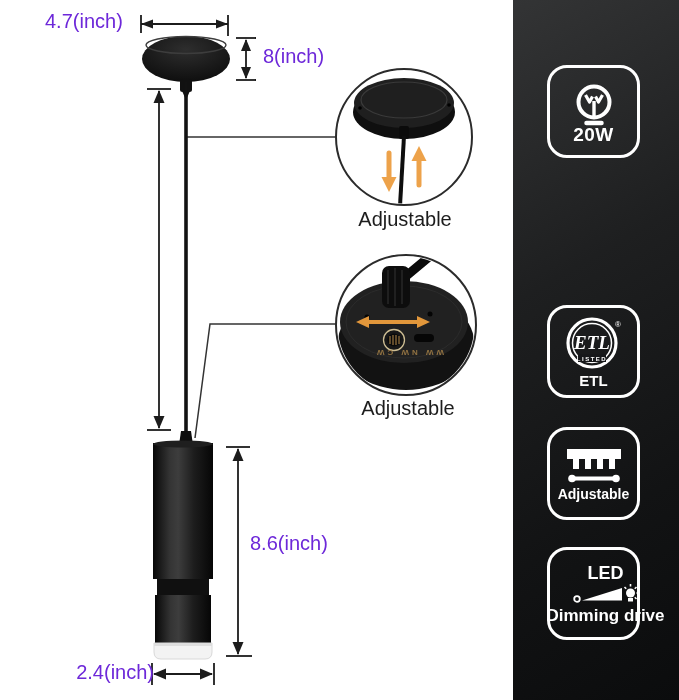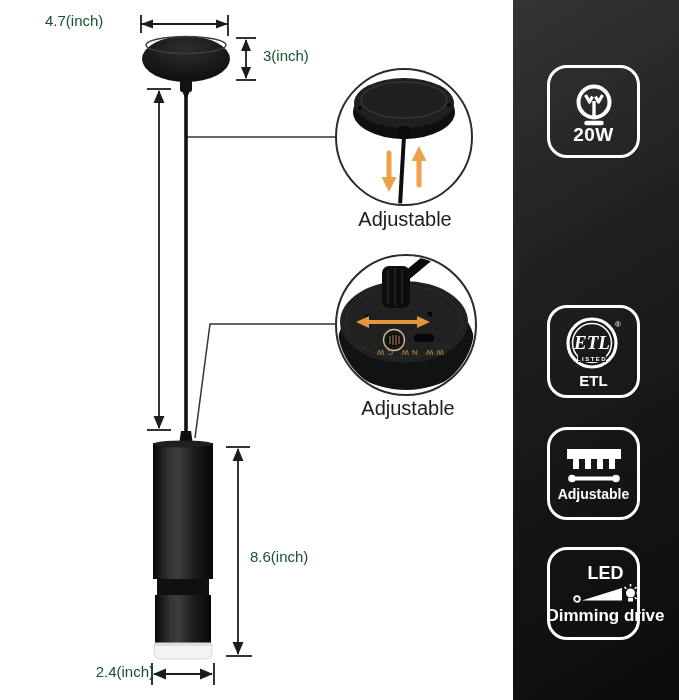--- a/index.html
+++ b/index.html
@@ -2,21 +2,21 @@
 <html><head>
 <meta charset="utf-8">
 <style>
   html,body{margin:0;padding:0;background:#fff;}
   .canvas{
     position:relative;width:679px;height:700px;overflow:hidden;background:#ffffff;
     font-family:"Liberation Sans",sans-serif;
   }
   .diagram-svg{position:absolute;left:0;top:0;}
   .dim-label{
-    position:absolute;color:#14532d;font-size:15px;line-height:22px;white-space:nowrap;
+    position:absolute;color:#6d28d9;font-size:20px;line-height:22px;white-space:nowrap;
   }
   .note-block{
     position:absolute;left:0;top:237px;width:156px;text-align:center;
     color:#1c1c1c;font-size:20px;line-height:28px;
   }
   .callout-label{position:absolute;text-align:center;color:#1c1c1c;font-size:20px;}
   .markings{
     position:absolute;left:368px;top:348px;width:82px;text-align:center;
     font-size:8px;letter-spacing:3px;color:#9c7a45;opacity:.9;
     transform:rotate(180deg);font-weight:bold;
@@ -171,25 +171,25 @@
     <g stroke="#1c1c1c" stroke-width="1.8">
       <line x1="152" y1="663" x2="152" y2="685"></line>
       <line x1="214" y1="663" x2="214" y2="685"></line>
       <line x1="154" y1="674" x2="212" y2="674"></line>
       <polygon points="153,674 166,668.5 166,679.5" fill="#1c1c1c" stroke="none"></polygon>
       <polygon points="213,674 200,668.5 200,679.5" fill="#1c1c1c" stroke="none"></polygon>
     </g>
   </svg>
 
   <div class="dim-label" style="left:45px;top:10px;">4.7(inch)</div>
-  <div class="dim-label" style="left:263px;top:45px;">3(inch)</div>
+  <div class="dim-label" style="left:263px;top:45px;">8(inch)</div>
   <div class="callout-label" style="left:350px;top:208px;width:110px;">Adjustable</div>
   <div class="markings">WW NW CW</div>
   <div class="callout-label" style="left:353px;top:397px;width:110px;">Adjustable</div>
-  <div class="dim-label" style="left:250px;top:546px;">8.6(inch)</div>
+  <div class="dim-label" style="left:250px;top:532px;">8.6(inch)</div>
   <div class="dim-label" style="left:64px;top:661px;width:90px;text-align:right;">2.4(inch)</div>
 
   <div class="panel">
 
     <div class="badge" style="top:65px;">
       <svg class="icon" width="46" height="46" viewBox="-23 -26 46 46">
         <circle cx="0" cy="-5" r="15.5" fill="none" stroke="#fff" stroke-width="4"></circle>
         <line x1="0" y1="10" x2="0" y2="-6" stroke="#fff" stroke-width="3.4"></line>
         <path d="M-8.5,-12 L-4.5,-5 L-1.5,-10.5" fill="none" stroke="#fff" stroke-width="3.2" stroke-linejoin="round"></path>
         <path d="M1.5,-10.5 L4.5,-5 L8.5,-12" fill="none" stroke="#fff" stroke-width="3.2" stroke-linejoin="round"></path>

